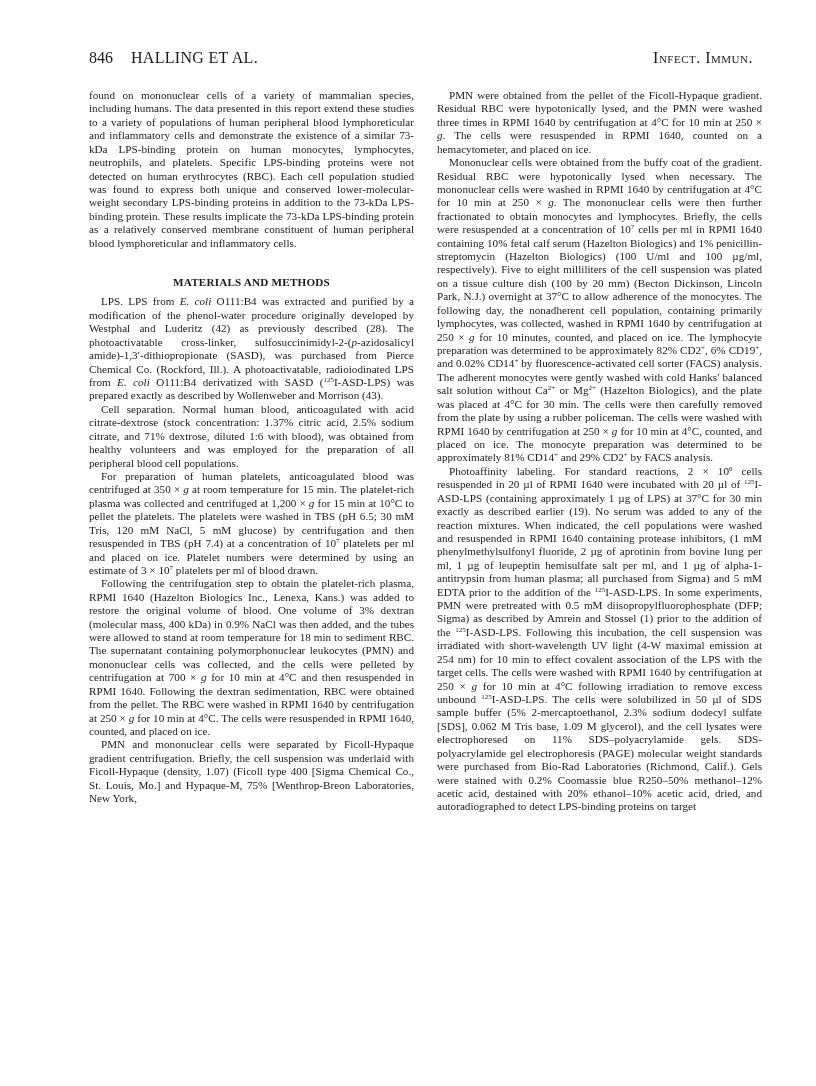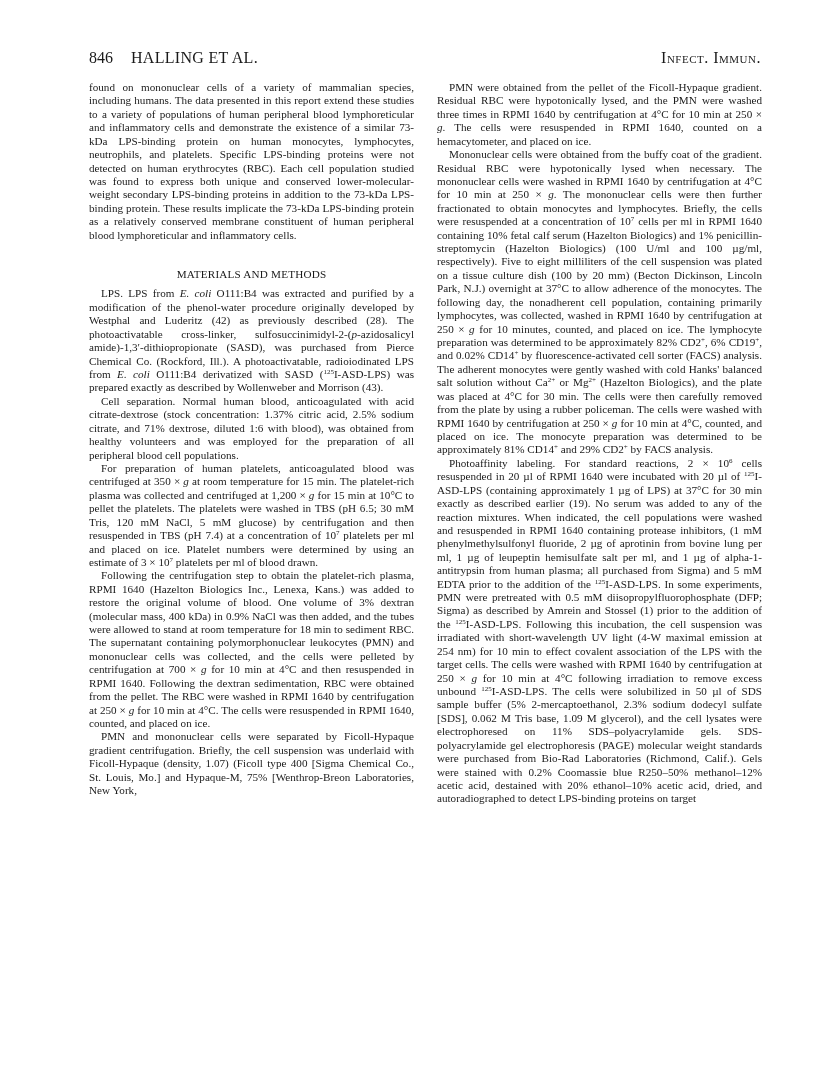--- a/index.html
+++ b/index.html
@@ -2,28 +2,28 @@
 <html><head>
 <meta charset="utf-8">
 <style>
   html, body { margin: 0; padding: 0; background: #ffffff; }
   body { width: 816px; height: 1086px; position: relative; overflow: hidden;
          font-family: "Liberation Serif", "DejaVu Serif", serif; color: #1a1a1a; }
   .page-header { position: absolute; top: 50px; left: 89px; right: 55px; height: 16px;
                  font-size: 16px; line-height: 16px; }
   .page-number { position: absolute; left: 0; top: 0; }
   .running-authors { position: absolute; left: 42px; top: 0; letter-spacing: 0.3px; }
-  .journal-name { position: absolute; right: 0; top: 0; font-variant: small-caps; letter-spacing: 0.5px; }
-  .column { position: absolute; top: 81px; width: 325px; font-size: 11.15px; line-height: 13.42px;
+  .journal-name { position: absolute; right: 8px; top: 0; font-variant: small-caps; letter-spacing: 0.5px; }
+  .column { position: absolute; top: 89px; width: 325px; font-size: 11.15px; line-height: 13.42px;
             text-align: justify; hyphens: manual; }
   .col-left { left: 89px; }
   .col-right { left: 437px; }
   p { margin: 0; text-indent: 12px; }
   p.noindent { text-indent: 0; }
-  .section-heading { text-align: center; font-weight: normal; margin: 26px 0 6px 0; text-indent: 0; letter-spacing: 0.2px; }
+  .section-heading { text-align: center; font-weight: bold; margin: 26px 0 6px 0; text-indent: 0; letter-spacing: 0.2px; }
   .run-in { font-weight: normal; }
   sup { font-size: 7px; line-height: 0; vertical-align: 4px; }
   i { font-style: italic; }
 </style>
 </head>
 <body>
 
 <div class="page-header">
   <span class="page-number">846</span>
   <span class="running-authors">HALLING ET AL.</span>

